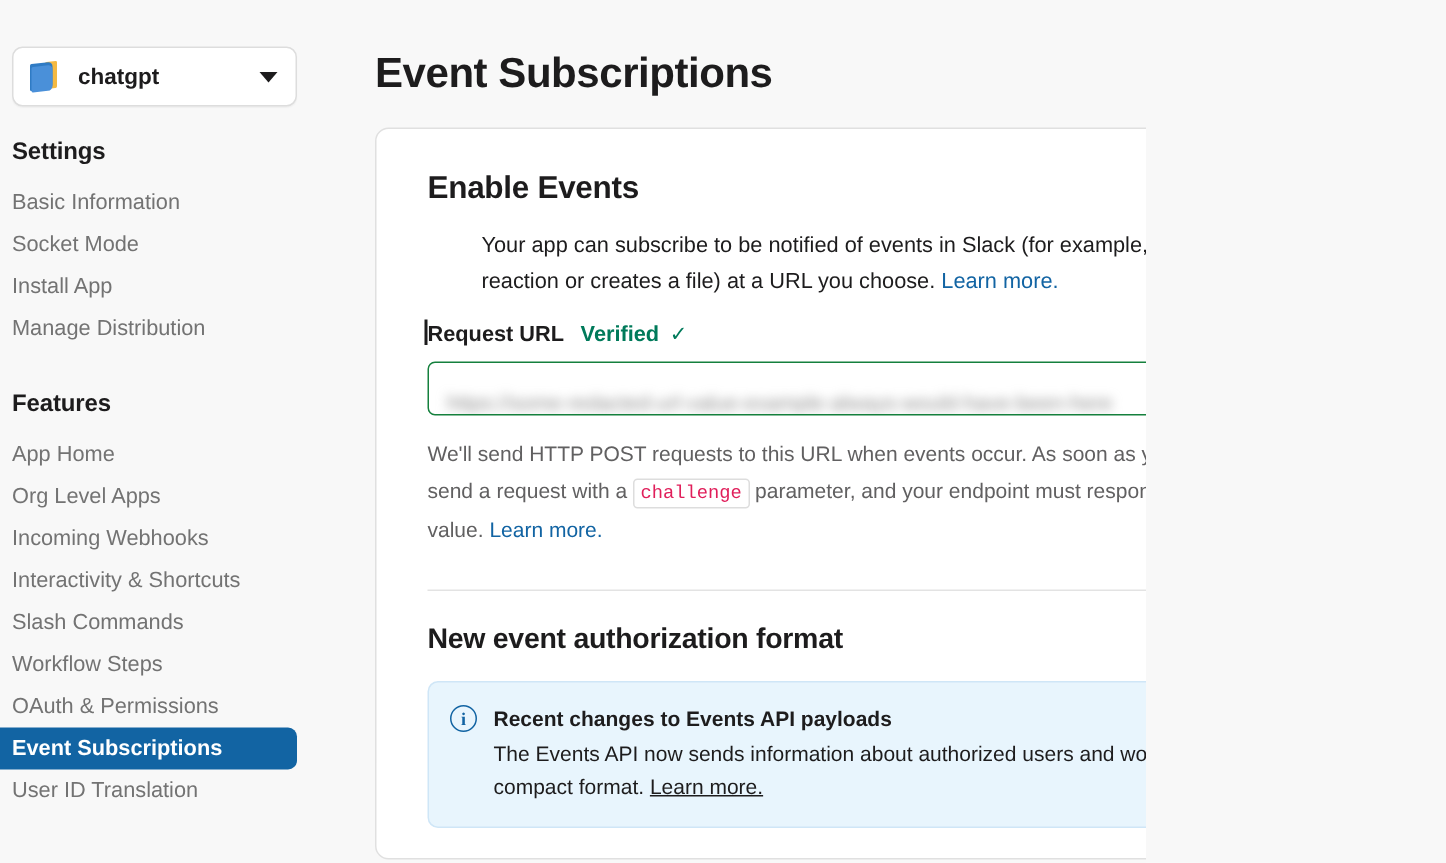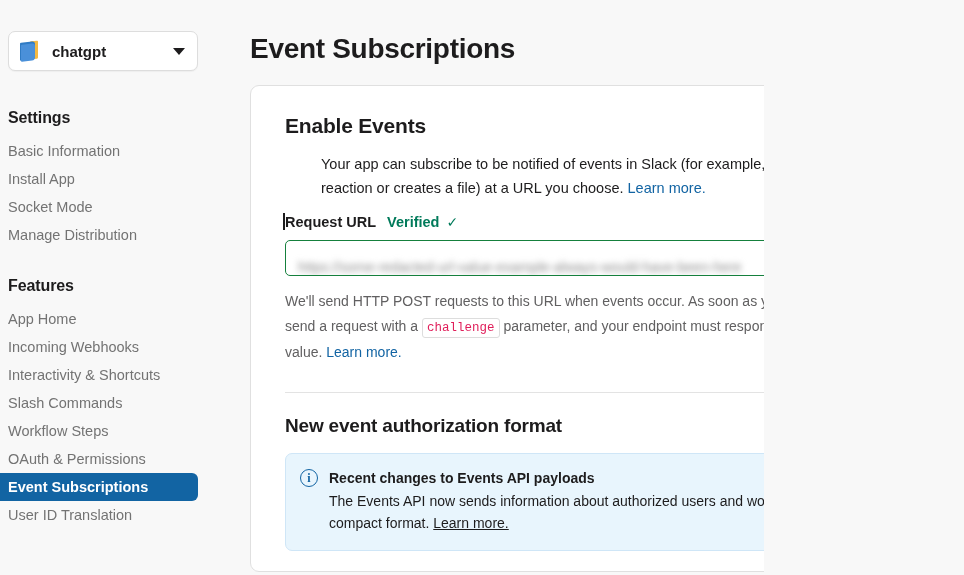--- a/index.html
+++ b/index.html
@@ -51,21 +51,21 @@
     border-right: 6px solid transparent;
     border-top: 7px solid #1d1c1d;
     flex: 0 0 auto;
   }
 
   .nav-heading {
     font-size: 16px;
     font-weight: bold;
     color: #1d1c1d;
     padding: 0 0 0 8px;
-    margin-top: 38px;
+    margin-top: 22px;
     margin-bottom: 10px;
     letter-spacing: -0.1px;
   }
   .nav-heading.features { margin-top: 28px; }
   .nav-item {
     font-size: 14.5px;
     color: #737373;
     padding: 5px 8px 5px 8px;
     line-height: 18px;
     white-space: nowrap;
@@ -318,33 +318,36 @@
       <span class="ws-name">chatgpt</span>
       <span class="caret"></span>
     </div>
 
     <div class="nav-heading">Settings</div>
 
     <div class="nav-item">
       <span>Basic Information</span>
     </div>
     <div class="nav-item">
+      <span>Socket Mode</span>
+    </div>
+    <div class="nav-item">
       <span>Install App</span>
     </div>
     <div class="nav-item">
-      <span>Socket Mode</span>
-    </div>
-    <div class="nav-item">
       <span>Manage Distribution</span>
     </div>
 
     <div class="nav-heading features">Features</div>
 
     <div class="nav-item">
       <span>App Home</span>
+    </div>
+    <div class="nav-item">
+      <span>Org Level Apps</span>
     </div>
     <div class="nav-item">
       <span>Incoming Webhooks</span>
     </div>
     <div class="nav-item">
       <span>Interactivity &amp; Shortcuts</span>
     </div>
     <div class="nav-item">
       <span>Slash Commands</span>
     </div>

